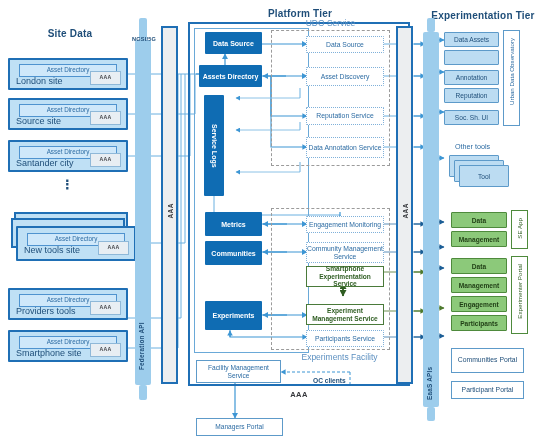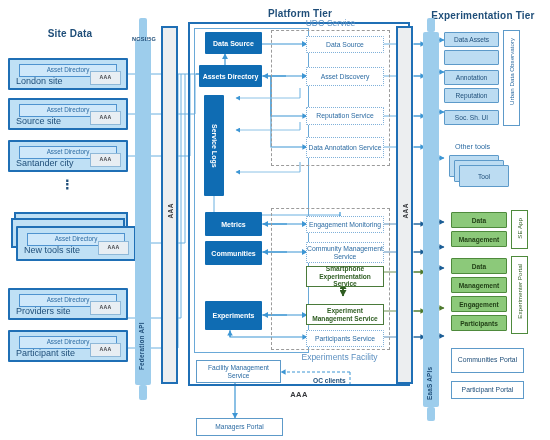--- a/index.html
+++ b/index.html
@@ -204,27 +204,27 @@
 <div class="abs stack-ghost" style="left:14px;top:212px;width:114px;height:30px;"></div>
 <div class="abs stack-ghost" style="left:11px;top:218px;width:114px;height:30px;"></div>
 <div class="abs site-box" style="left:16px;top:226px;width:120px;height:35px;">
   <div class="asset-dir" style="top:5px;height:11px;">Asset Directory</div>
   <div class="site-name" style="bottom:4px;">New tools site</div>
   <div class="aaa-badge" style="bottom:4px;">AAA</div>
 </div>
 
 <div class="abs site-box" style="left:8px;top:288px;width:120px;height:32px;">
   <div class="asset-dir">Asset Directory</div>
-  <div class="site-name">Providers site</div>
+  <div class="site-name">Providers tools</div>
   <div class="aaa-badge">AAA</div>
 </div>
 
 <div class="abs site-box" style="left:8px;top:330px;width:120px;height:32px;">
   <div class="asset-dir">Asset Directory</div>
-  <div class="site-name">Participant site</div>
+  <div class="site-name">Smartphone site</div>
   <div class="aaa-badge">AAA</div>
 </div>
 
 <div class="abs pipe" style="left:139px;top:18px;width:8px;height:22px;"></div>
 <div class="abs pipe" style="left:135px;top:40px;width:16px;height:345px;"></div>
 <div class="abs pipe" style="left:139px;top:385px;width:8px;height:15px;"></div>
 <div class="abs pipe-lbl h" style="left:128px;top:36px;width:32px;text-align:center;font-size:5.6px;">NGSI/5G</div>
 <div class="abs pipe-lbl" style="left:138px;top:300px;height:70px;">Federation API</div>
 
 <div class="abs aaa-col" style="left:161px;top:26px;width:17px;height:358px;">

